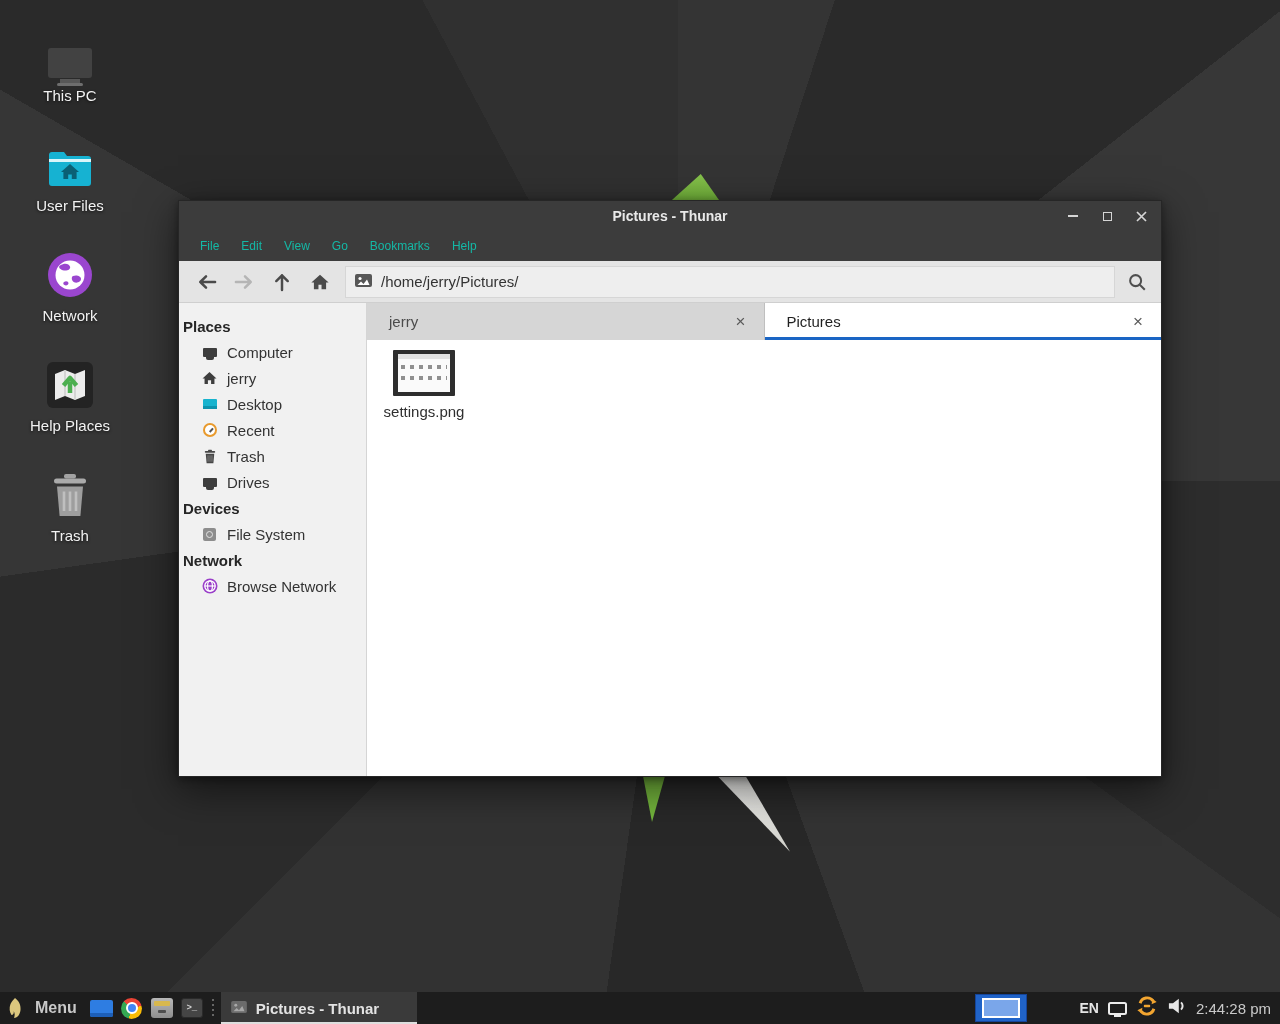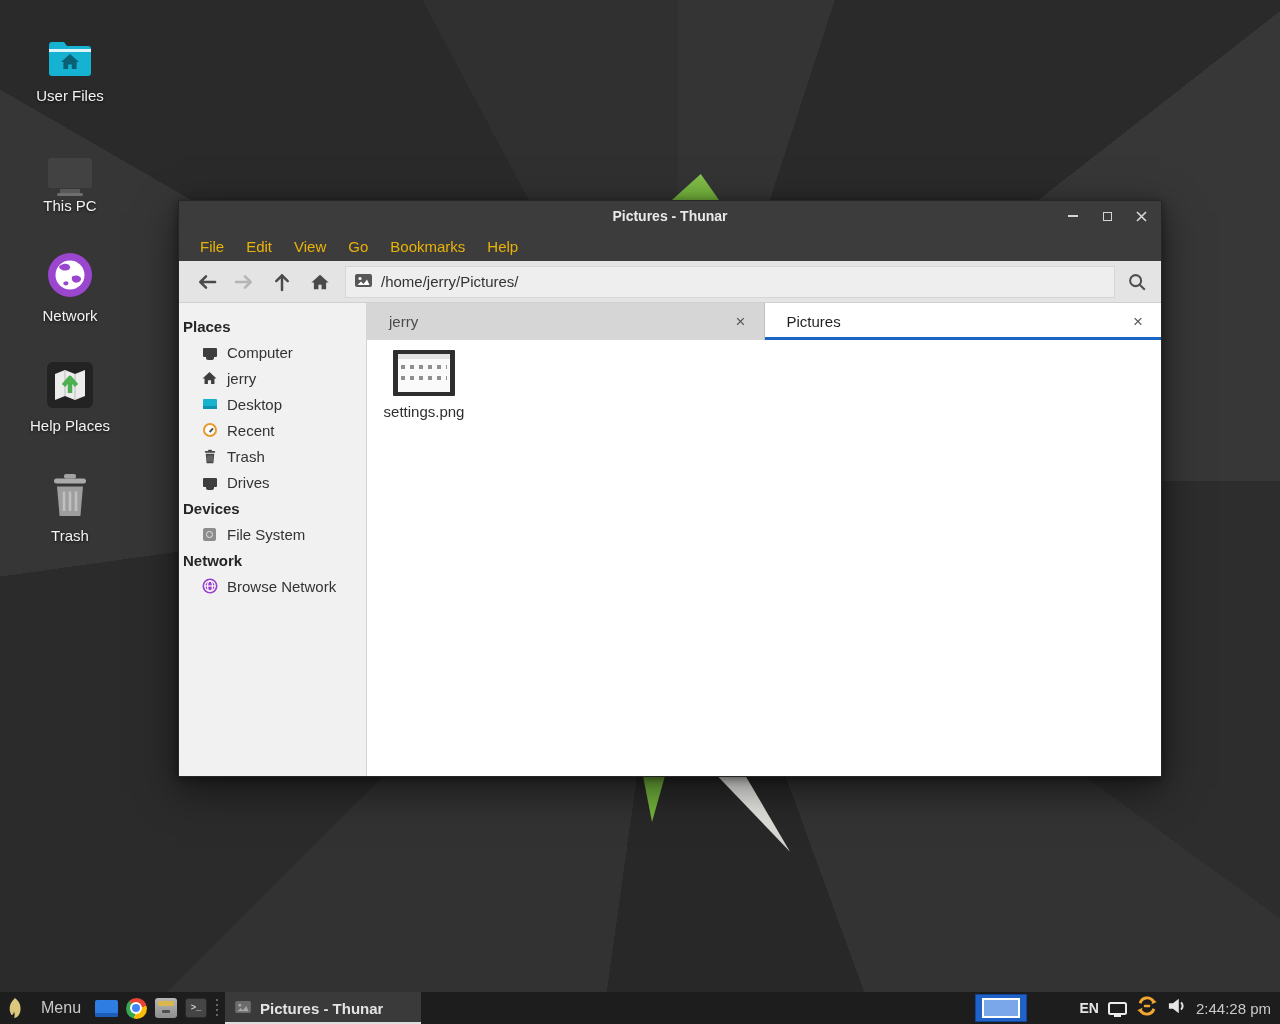--- a/index.html
+++ b/index.html
@@ -42,21 +42,21 @@
     border:1px solid #262626; }
   .titlebar { height:30px; background:#3c3c3c; position:relative;
     display:flex; align-items:center; justify-content:center; }
   .titlebar .title { font-size:14px; font-weight:bold; color:#e9e9e9; }
   .win-controls { position:absolute; right:10px; top:0; height:30px;
     display:flex; align-items:center; gap:14px; }
   .wc { width:20px; height:22px; display:flex; align-items:center; justify-content:center; cursor:default; }
   .wc-min { width:10px; height:2px; background:#d5d5d5; }
   .wc-max { width:9px; height:9px; border:1.5px solid #d5d5d5; }
   .menubar { height:30px; background:#3c3c3c; display:flex; align-items:center; padding-left:10px; }
-  .menubar .mi { padding:0 11px; font-size:15px; color:#eab308; }
+  .menubar .mi { padding:0 11px; font-size:12px; color:#14b8a6; }
   .toolbar { height:42px; background:#e4e4e4; border-bottom:1px solid #cfcfcf;
     display:flex; align-items:center; padding:0 2px 0 8px; }
   .tb-btn { width:38px; height:36px; display:flex; align-items:center; justify-content:center; }
   .addr { flex:1; height:32px; margin-left:6px; background:#eeeeee; border:1px solid #d6d6d6;
     display:flex; align-items:center; gap:9px; padding:0 9px; }
   .addr .path { font-size:15px; color:#333; }
   .search-btn { width:44px; height:36px; display:flex; align-items:center; justify-content:center; }
 
   .win-body { flex:1; display:flex; min-height:0; }
   .sidebar { width:188px; background:#f1f1f1; border-right:1px solid #d5d5d5;
@@ -112,21 +112,21 @@
     background-position:0 0, 3px 11px, 3px 22px;
     background-repeat:no-repeat; }
 
   .statusbar { height:28px; background:#ededed; border-top:1px solid #d8d8d8;
     display:flex; align-items:center; padding-left:9px; font-size:15px; color:#3a3a3a;
     white-space:pre; }
 
   
   .panel { position:absolute; left:0; bottom:0; width:1280px; height:32px; background:#1d1d1d;
     display:flex; align-items:center; }
-  .menu-btn { height:32px; display:flex; align-items:center; gap:19px; padding:0 10px 0 8px; }
+  .menu-btn { height:32px; display:flex; align-items:center; gap:13px; padding:0 10px 0 8px;font-weight:bold; }
   .menu-btn .mlabel { font-size:16px; color:#c8c8c8; }
   .launcher { width:30px; height:32px; display:flex; align-items:center; justify-content:center; }
   .show-desktop { width:23px; height:17px; background:#2e7de2; border-radius:2px; position:relative; }
   .show-desktop::after { content:''; position:absolute; left:0; right:0; bottom:0; height:4px;
     background:#1d5fb8; border-radius:0 0 2px 2px; }
   .chrome { width:21px; height:21px; border-radius:50%; position:relative;
     background:conic-gradient(from -45deg, #ea4335 0 120deg, #fbbc05 120deg 240deg, #34a853 240deg 360deg); }
   .chrome::after { content:''; position:absolute; inset:4.5px; border-radius:50%;
     background:#4285f4; border:2px solid #fff; }
   .cabinet { width:22px; height:20px; background:linear-gradient(#b8b8b8,#8e8e8e);
@@ -160,33 +160,33 @@
 <body>
 
 <div id="desktop">
   <div class="wp-green-top"></div>
   <div class="wp-green-bottom"></div>
   <div class="wp-white-blade"></div>
 
   <div class="desk-icons">
     <div class="desk-icon">
       <div class="ic">
+          <span class="mini-monitor-big"></span>
+        </div>
+      <div class="lbl">This PC</div>
+    </div>
+    <div class="desk-icon">
+      <div class="ic">
         <svg width="46" height="38" viewBox="0 0 46 38">
           <path d="M2 5a3 3 0 013-3h12l3 4h21a3 3 0 013 3v24a3 3 0 01-3 3H5a3 3 0 01-3-3z" fill="#16b2d2"></path>
           <rect x="2" y="9" width="42" height="3" fill="#eafbfd" opacity="0.92"></rect>
           <path d="M23 14l9 8h-2.4v7h-4.8v-4.6h-3.6V29h-4.8v-7H14z" fill="#0a6075"></path>
         </svg>
       </div>
       <div class="lbl">User Files</div>
-    </div>
-    <div class="desk-icon">
-      <div class="ic">
-          <span class="mini-monitor-big"></span>
-        </div>
-      <div class="lbl">This PC</div>
     </div>
     <div class="desk-icon">
       <div class="ic">
         <svg width="46" height="46" viewBox="0 0 46 46">
           <circle cx="23" cy="23" r="22" fill="#9a46cf"></circle>
           <circle cx="23" cy="23" r="14.5" fill="#fff"></circle>
           <path d="M13 13.5c4.5-3 9-2 10 1 1 2.6-2.5 4.5-6 4s-6.5-3.5-4-5z" fill="#9a46cf"></path>
           <path d="M26 24c3.5-1.5 8 0 8 3 0 2.4-3.5 4.5-6.8 3.3-2.4-.9-3.4-5.2-1.2-6.3z" fill="#9a46cf"></path>
           <path d="M17 30c2-1.5 4.5-.5 4.5 1.3 0 1.6-2.2 2.7-4 1.8-1.3-.7-1.7-2.2-.5-3.1z" fill="#9a46cf"></path>
         </svg>

